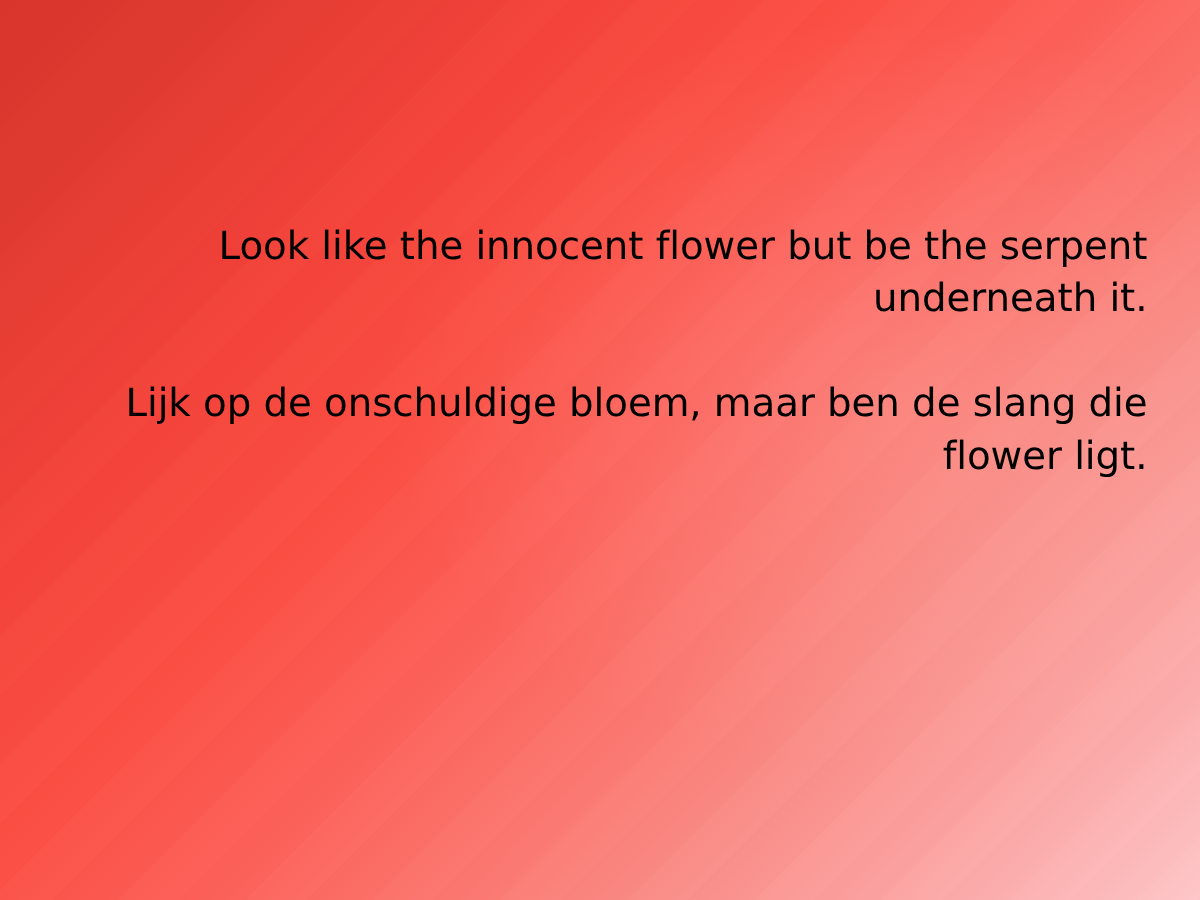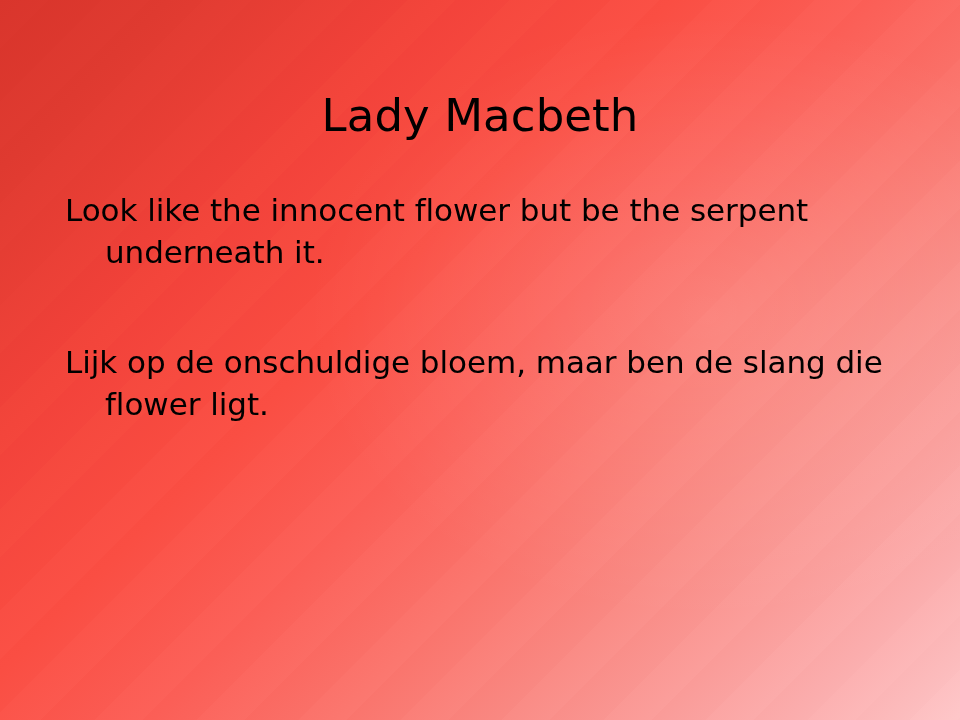--- a/index.html
+++ b/index.html
@@ -80,47 +80,46 @@
   }
 
   .body-block {
     position: absolute;
     left: 52px;
     top: 176px;
     width: 866px;
   }
 
   .body-para {
-    margin: 13px;
+    margin: 0;
     font-size: 31px;
     line-height: 42px;
     font-weight: 400;
     color: #000000;
-    text-align: left;
+    text-align: right;
     
     padding-left: 40px;
     text-indent: -40px;
     letter-spacing: -0.05px;
   }
 
   .body-spacer {
     height: 42px;
   }
 </style>
 </head>
 <body>
 
 <div class="slide">
 
   <div class="slide-sheen"></div>
   <div class="slide-bloom"></div>
 
   <div class="slide-content">
 
-    <h1 class="slide-title">Lady Macbeth</h1>
 
     <div class="body-block">
 
       <p class="body-para">Look like the innocent flower but be the serpent underneath it.</p>
 
       <div class="body-spacer"></div>
 
       <p class="body-para">Lijk op de onschuldige bloem, maar ben de slang die flower ligt.</p>
 
     </div>

